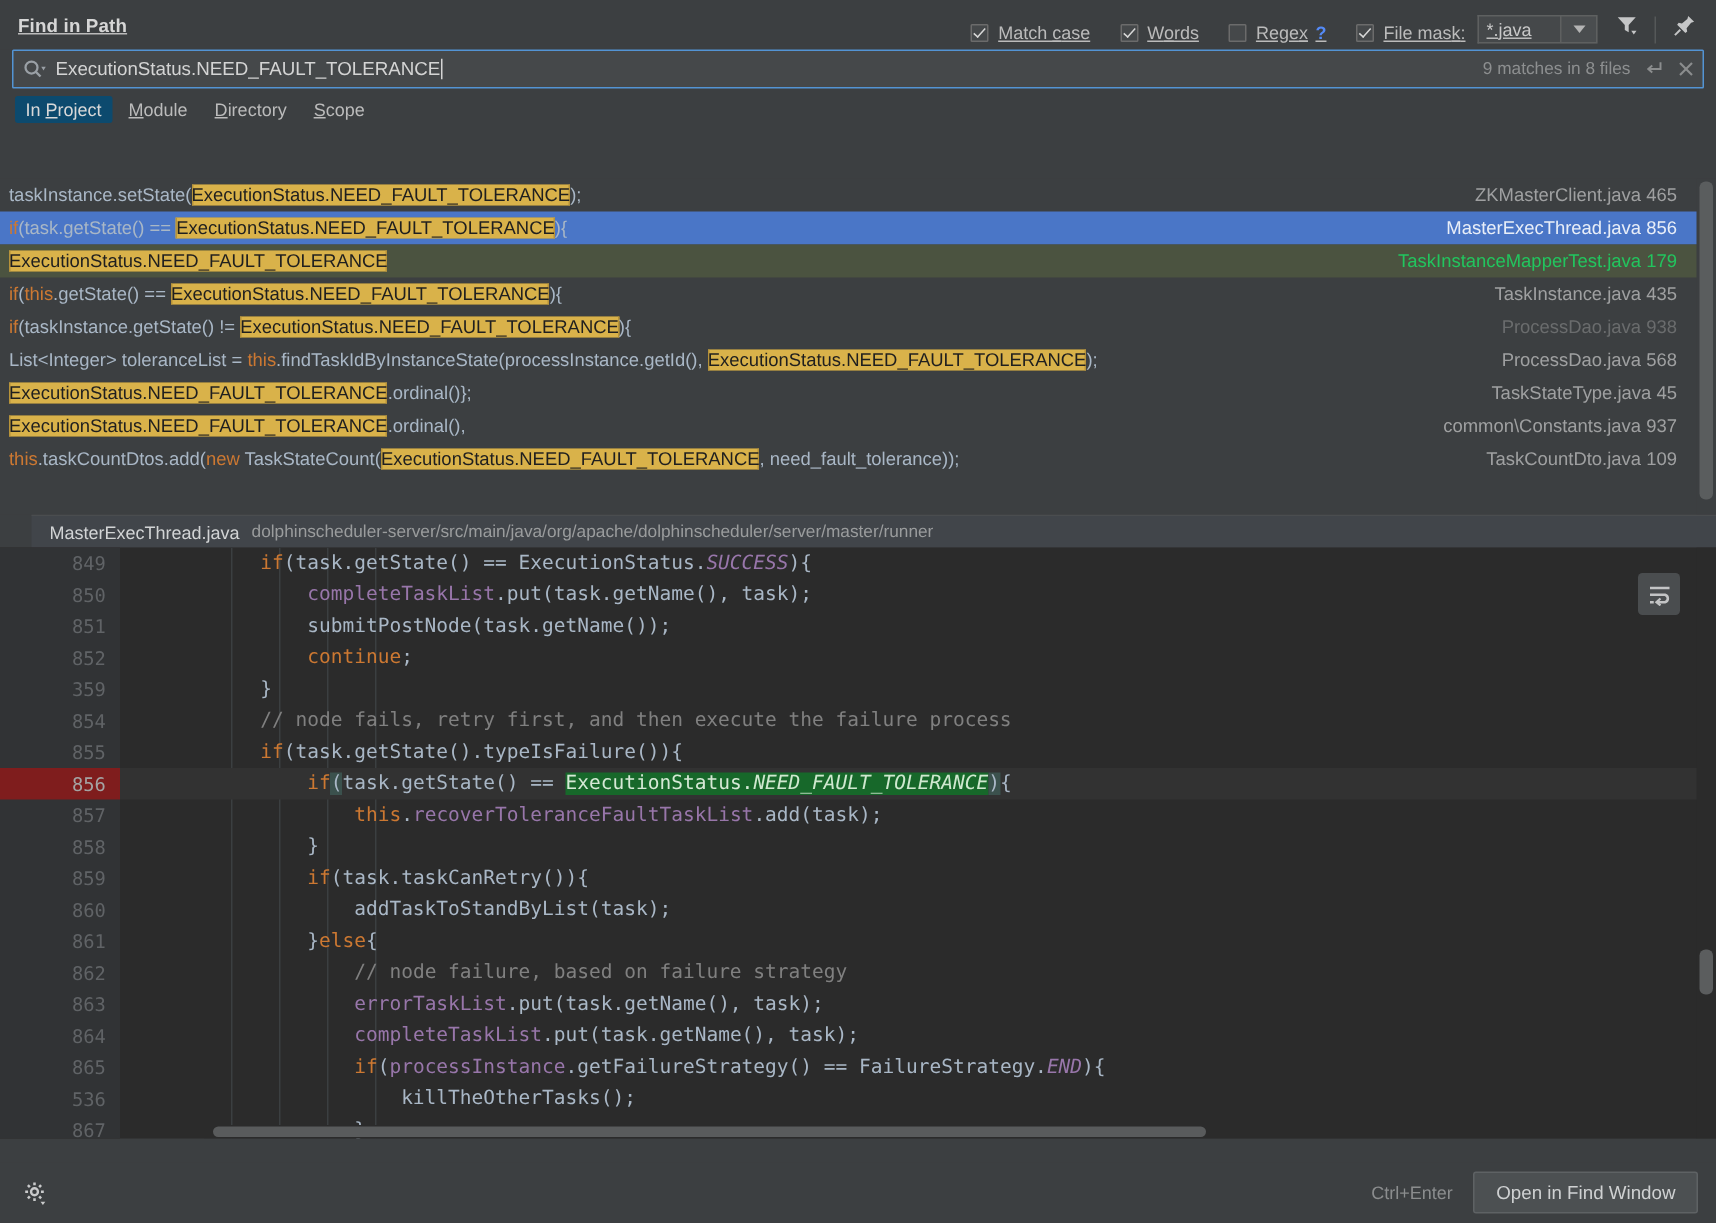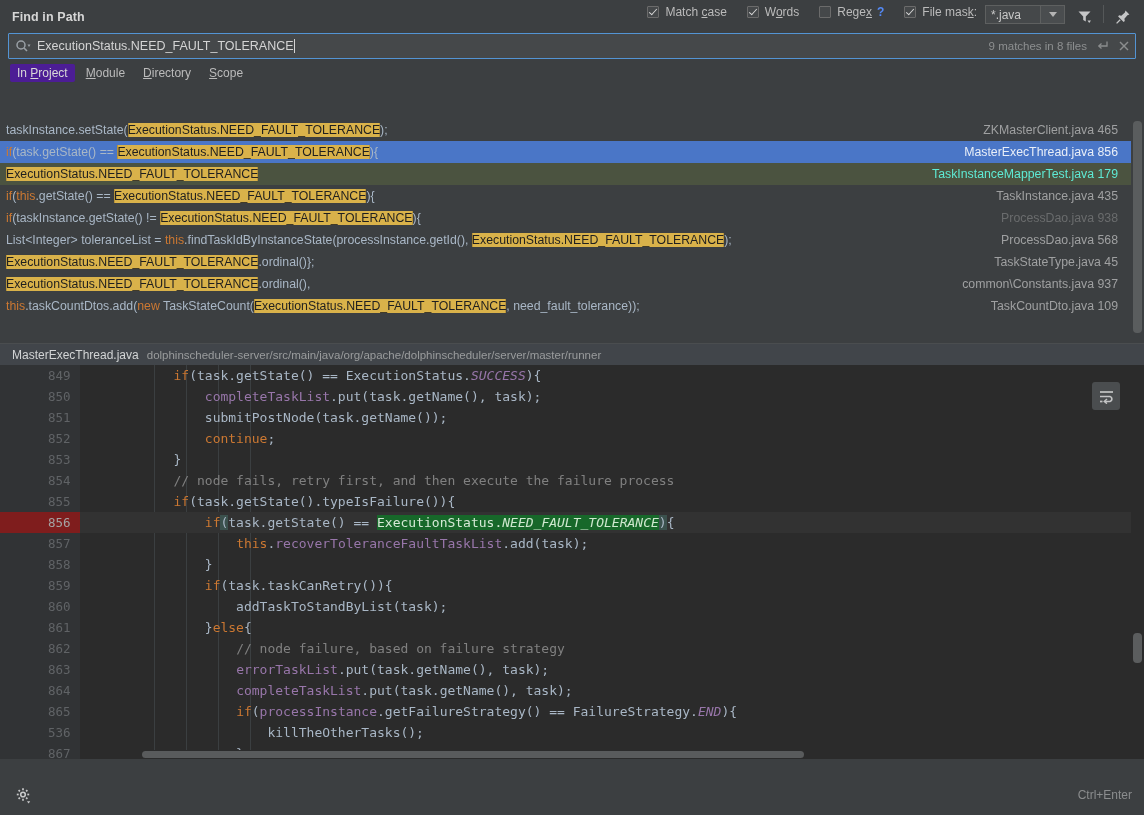--- a/index.html
+++ b/index.html
@@ -7,23 +7,23 @@
     width:1144px;height:815px;overflow:hidden;
     background:#3c3f41;
     font-family:"Liberation Sans", sans-serif;
     font-size:12px;
     color:#bbbbbb;
     -webkit-font-smoothing:antialiased;
   }
   .dialog{position:relative;width:1144px;height:815px;background:#3c3f41;display:flex;flex-direction:column;}
 
   
-  .topbar{height:33px;flex:0 0 33px;display:flex;align-items:center;padding:0 8px 0 12px;background:#3c3f41;}
+  .topbar{height:33px;flex:0 0 33px;display:flex;align-items:center;padding:0 8px 0 12px;background:#3c3f41;text-decoration:underline;}
   .title{font-weight:bold;font-size:12.5px;color:#d6d6d6;letter-spacing:.1px;}
-  .topbar-right{margin-left:auto;display:flex;align-items:flex-start;gap:0;}
+  .topbar-right{margin-left:auto;display:flex;align-items:flex-end;gap:0;}
   .opt{display:flex;align-items:center;margin-left:20px;cursor:default;}
   .cb{width:12px;height:12px;border:1px solid #6b6b6b;background:#45484a;border-radius:1px;
       margin-right:6px;position:relative;box-sizing:border-box;flex:0 0 12px;}
   .cb.checked:after{content:"";position:absolute;left:3px;top:0px;width:3px;height:7px;
       border:solid #d8d8d8;border-width:0 1.6px 1.6px 0;transform:rotate(42deg);}
   .opt-label{color:#bbbbbb;font-size:12px;white-space:nowrap;}
   .opt-label u{text-decoration:underline;}
   .qmark{color:#548af7;font-weight:bold;margin-left:5px;}
   .maskbox{display:flex;align-items:center;margin-left:8px;}
   .mask-input{width:55px;height:19px;line-height:19px;background:#45484a;border:1px solid #5e6060;
@@ -39,43 +39,43 @@
       background:#45484a;border:1px solid #5394d4;box-sizing:border-box;border-radius:1px;}
   .search-ic{display:flex;align-items:center;padding:0 2px 0 6px;}
   .search-text{flex:1;color:#d4d4d4;font-size:12.5px;padding-left:4px;white-space:nowrap;overflow:hidden;position:relative;}
   .caret{display:inline-block;width:1px;height:14px;background:#d4d4d4;vertical-align:-3px;margin-left:0px;}
   .matches{color:#8d8f90;font-size:11.5px;white-space:nowrap;padding-right:4px;}
   .sr-ic{width:22px;display:flex;align-items:center;justify-content:center;}
 
   
   .tabs{flex:0 0 24px;display:flex;align-items:center;padding:2px 0 2px 10px;gap:4px;}
   .tab{font-size:12px;color:#bbbbbb;padding:2px 7px;border-radius:2px;white-space:nowrap;}
-  .tab.active{background:#4c1d95;color:#d8d8d8;}
+  .tab.active{background:#0c4a6e;color:#d8d8d8;}
   .tab u{text-decoration:underline;}
 
   
   .results{flex:0 0 224px;position:relative;background:#3c3f41;overflow:hidden;margin-top:32px;}
   .rowline{height:22px;display:flex;align-items:center;padding:0 0 0 2px;position:relative;box-sizing:border-box;
       font-family:"Liberation Sans", sans-serif;font-size:12.3px;white-space:nowrap;overflow:hidden;}
   .rowline.sel-blue{background:#4a76c7;}
   .rowline.sel-green{background:#4b5340;}
   .rw-code{flex:0 0 auto;overflow:hidden;text-overflow:clip;padding-left:4px;}
   .rw-file{margin-left:auto;padding-right:26px;color:#9fa0a1;flex:0 0 auto;font-size:12.3px;}
   .rowline.sel-blue .rw-file{color:#e8eef8;}
-  .rowline.sel-green .rw-file{color:#5eead4;}
+  .rowline.sel-green .rw-file{color:#22c55e;}
   .rw-file.dim{color:#6a6c6d;}
   .hl{background:#d9b24a;color:#1f1f1f;padding:1px 0;border-radius:1px;box-shadow:0 0 0 1px #b7933a inset;}
   .kw{color:#cc7832;}
   .pl{color:#a9b7c6;}
   .list-scroll{position:absolute;right:0;top:0;width:13px;height:100%;background:#3c3f41;}
   .list-thumb{position:absolute;right:2px;top:2px;width:9px;height:212px;background:#5a5d5e;border-radius:4px;}
 
   
   .pathbar{flex:0 0 21px;display:flex;align-items:center;background:#41454a;padding-left:12px;
-      font-size:12px;color:#a8aaab;gap:8px;border-top:1px solid #4a4d4f;}
+      font-size:12px;color:#a8aaab;gap:8px;border-top:1px solid #4a4d4f;margin-left:21px;}
   .pathbar .fname{color:#d2d4d5;}
   .pathbar .fpath{color:#9a9c9d;font-size:11.5px;}
 
   
   .preview{flex:1 1 auto;position:relative;background:#2b2b2b;overflow:hidden;display:flex;}
   .gutter{flex:0 0 56px;background:#313335;position:relative;}
   .gut-num{height:21px;line-height:21px;text-align:left;padding-right:9px;color:#606366;
       font-family:"DejaVu Sans Mono", monospace;font-size:12.5px;padding-left:48px;}
   .gut-num.cur{color:#a4a3a3;background:#7f1d1d;}
   .codearea{flex:1 1 auto;position:relative;overflow:hidden;}
@@ -239,21 +239,21 @@
     <span class="fname">MasterExecThread.java</span>
     <span class="fpath">dolphinscheduler-server/src/main/java/org/apache/dolphinscheduler/server/master/runner</span>
   </div>
 
   <div class="preview">
     <div class="gutter" id="gutter">
         <div class="gut-num">849</div>
         <div class="gut-num">850</div>
         <div class="gut-num">851</div>
         <div class="gut-num">852</div>
-        <div class="gut-num">853</div>
+        <div class="gut-num">359</div>
         <div class="gut-num">854</div>
         <div class="gut-num">855</div>
         <div class="gut-num cur">856</div>
         <div class="gut-num">857</div>
         <div class="gut-num">858</div>
         <div class="gut-num">859</div>
         <div class="gut-num">860</div>
         <div class="gut-num">861</div>
         <div class="gut-num">862</div>
         <div class="gut-num">863</div>
@@ -321,16 +321,17 @@
           <line x1="3.6" y1="3.1" x2="4.9" y2="4.4"></line>
             <line x1="11.1" y1="10.6" x2="12.4" y2="11.9"></line>
           <line x1="12.4" y1="3.1" x2="11.1" y2="4.4"></line>
             <line x1="4.9" y1="10.6" x2="3.6" y2="11.9"></line>
         </g>
         <polygon points="12,14.2 15.2,14.2 13.6,16.4" fill="#c9cacb"></polygon>
       </svg>
     </div>
     <div class="bottom-right">
       <span class="shortcut">Ctrl+Enter</span>
+      <button class="btn">Open in Find Window</button>
     </div>
   </div>
 
 </div>
 
 </body></html>

